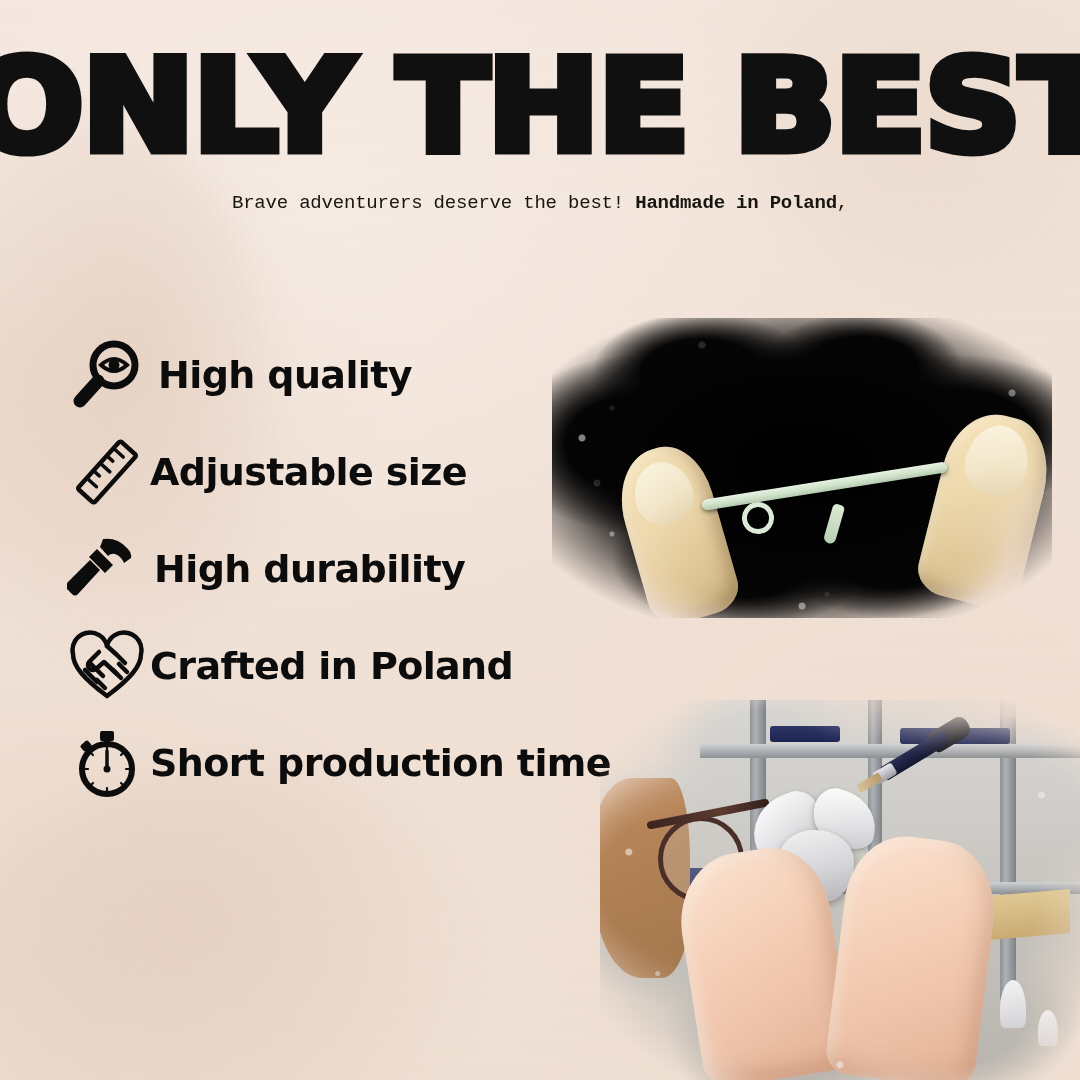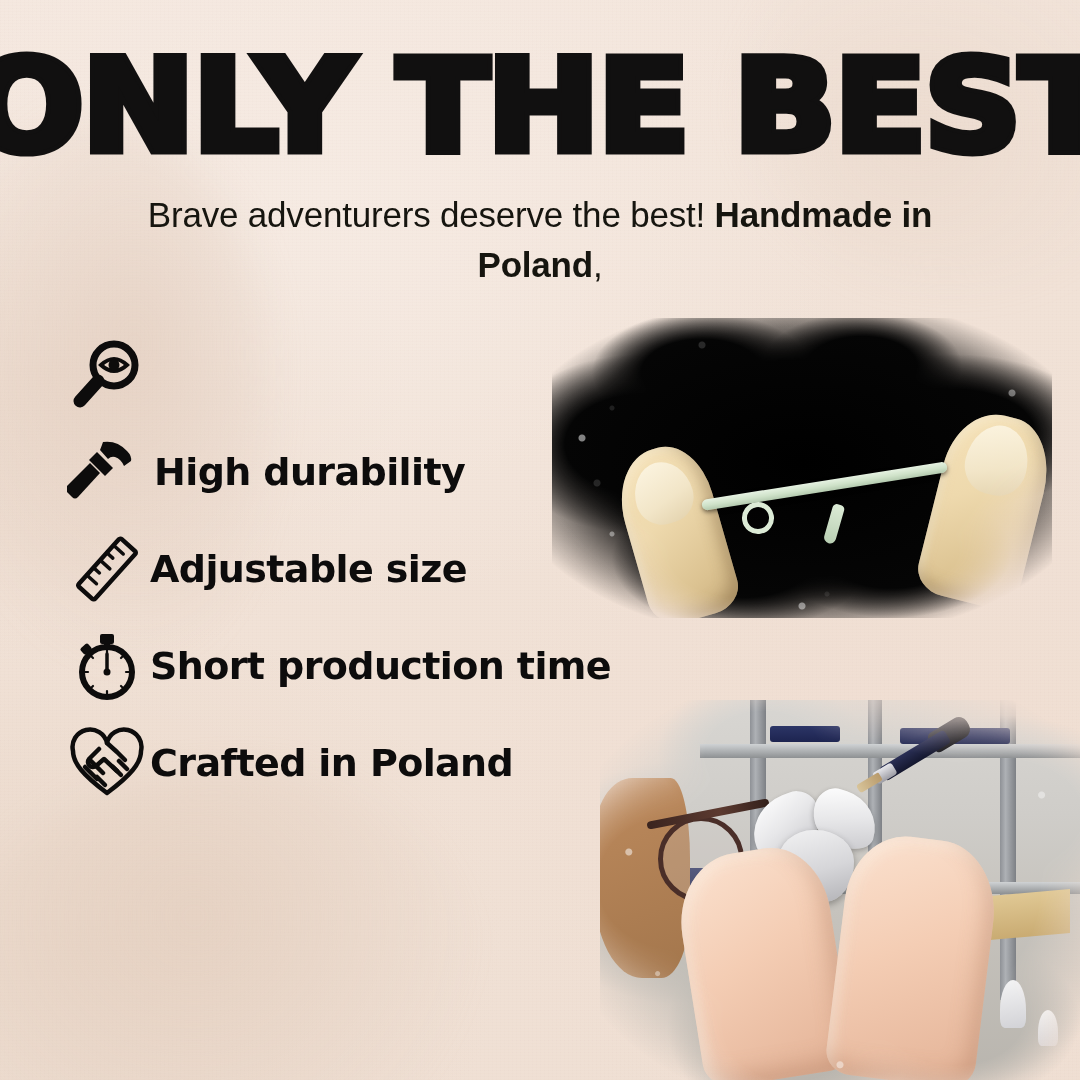--- a/index.html
+++ b/index.html
@@ -85,22 +85,22 @@
     -webkit-text-stroke: 9px #111010;
     paint-order: stroke fill;
   }
 
   
   #subtitle {
     position: absolute;
     left: 90px; top: 190px;
     width: 900px;
     text-align: center;
-    font-family: Liberation Sans, sans-serif;
-    font-size: 35px;
+    font-family: Liberation Mono, monospace;
+    font-size: 19px;
     line-height: 1.42;
     color: #16150f;
     letter-spacing: -0.2px;
   }
   #subtitle b { font-weight: 700; }
 
   
   #features {
     position: absolute;
     left: 64px; top: 326px;
@@ -433,53 +433,72 @@
       <span class="feature-icon">
         <svg width="72" height="72" viewBox="0 0 72 72">
           <g fill="none" stroke="#0d0c0c" stroke-width="7">
             <circle cx="43" cy="26" r="21"></circle>
             <line x1="27" y1="42" x2="9" y2="62" stroke-width="13" stroke-linecap="round"></line>
           </g>
           <path d="M30 26 q13 -12 26 0 q-13 12 -26 0 z" fill="none" stroke="#0d0c0c" stroke-width="4"></path>
           <circle cx="43" cy="26" r="5.5" fill="#0d0c0c"></circle>
         </svg>
       </span>
-    </div>
-
-    <div class="feature-row row-1">
-      <span class="feature-icon">
-        <svg width="72" height="72" viewBox="0 0 72 72">
-          <g fill="#0d0c0c">
-            <path d="M36 6 q14 -2 24 9 q5 5 4 10 l-7 5 q-3 -7 -9 -9 q-4 -1 -7 2 l-8 -9 q2 -5 3 -8 z"></path>
-            <path d="M30 16 l16 16 l-8 8 l-16 -16 z"></path>
-            <path d="M23 27 l10 10 l-22 24 q-3 3 -6 0 l-5 -5 q-3 -3 0 -6 z"></path>
-          </g>
-        </svg>
-      </span>
-      <span class="feature-label">High durability</span>
+      <span class="feature-label">High quality</span>
     </div>
 
     <div class="feature-row row-2">
       <span class="feature-icon">
         <svg width="72" height="72" viewBox="0 0 72 72">
           <g transform="rotate(42 36 36)">
             <rect x="25" y="4" width="22" height="64" rx="2" fill="none" stroke="#0d0c0c" stroke-width="4.5"></rect>
             <g stroke="#0d0c0c" stroke-width="3.5" stroke-linecap="round">
               <line x1="25" y1="14" x2="38" y2="14"></line>
               <line x1="25" y1="24" x2="33" y2="24"></line>
               <line x1="25" y1="34" x2="38" y2="34"></line>
               <line x1="25" y1="44" x2="33" y2="44"></line>
               <line x1="25" y1="54" x2="38" y2="54"></line>
             </g>
           </g>
         </svg>
       </span>
       <span class="feature-label">Adjustable size</span>
     </div>
 
+    <div class="feature-row row-1">
+      <span class="feature-icon">
+        <svg width="72" height="72" viewBox="0 0 72 72">
+          <g fill="#0d0c0c">
+            <path d="M36 6 q14 -2 24 9 q5 5 4 10 l-7 5 q-3 -7 -9 -9 q-4 -1 -7 2 l-8 -9 q2 -5 3 -8 z"></path>
+            <path d="M30 16 l16 16 l-8 8 l-16 -16 z"></path>
+            <path d="M23 27 l10 10 l-22 24 q-3 3 -6 0 l-5 -5 q-3 -3 0 -6 z"></path>
+          </g>
+        </svg>
+      </span>
+      <span class="feature-label">High durability</span>
+    </div>
+
+
+    <div class="feature-row row-5">
+      <span class="feature-icon">
+        <svg width="76" height="72" viewBox="0 0 76 72">
+          <g fill="none" stroke="#0d0c0c" stroke-width="4.5" stroke-linejoin="round" stroke-linecap="round">
+            <path d="M38 66 C 14 48, 4 36, 4 24 A 16 16 0 0 1 38 16 A 16 16 0 0 1 72 24 C 72 36, 62 48, 38 66 Z"></path>
+            <path d="M30 22 l-10 10 a5 5 0 0 0 7 7 l8 -7 l13 12"></path>
+            <path d="M38 16 l10 9 l8 8"></path>
+            <path d="M16 40 l12 12"></path>
+            <path d="M22 34 l12 12"></path>
+            <path d="M28 50 l8 8"></path>
+            <path d="M50 34 l8 8"></path>
+            <path d="M44 40 l8 8"></path>
+          </g>
+        </svg>
+      </span>
+      <span class="feature-label">Crafted in Poland</span>
+    </div>
 
     <div class="feature-row row-4">
       <span class="feature-icon">
         <svg width="72" height="72" viewBox="0 0 72 72">
           <circle cx="36" cy="42" r="25" fill="none" stroke="#0d0c0c" stroke-width="6"></circle>
           <rect x="29" y="4" width="14" height="10" rx="2" fill="#0d0c0c"></rect>
           <rect x="33" y="12" width="6" height="7" fill="#0d0c0c"></rect>
           <rect x="10" y="15" width="10" height="8" rx="2" fill="#0d0c0c" transform="rotate(-42 15 19)"></rect>
           <line x1="36" y1="42" x2="36" y2="24" stroke="#0d0c0c" stroke-width="3.5" stroke-linecap="round"></line>
           <circle cx="36" cy="42" r="3.5" fill="#0d0c0c"></circle>
@@ -489,38 +508,20 @@
             <line x1="36" y1="61" x2="36" y2="64"></line>
             <line x1="14" y1="42" x2="17" y2="42"></line>
             <line x1="50" y1="28" x2="52" y2="26"></line>
             <line x1="50" y1="56" x2="52" y2="58"></line>
             <line x1="22" y1="56" x2="20" y2="58"></line>
             <line x1="22" y1="28" x2="20" y2="26"></line>
           </g>
         </svg>
       </span>
       <span class="feature-label">Short production time</span>
-    </div>
-
-    <div class="feature-row row-5">
-      <span class="feature-icon">
-        <svg width="76" height="72" viewBox="0 0 76 72">
-          <g fill="none" stroke="#0d0c0c" stroke-width="4.5" stroke-linejoin="round" stroke-linecap="round">
-            <path d="M38 66 C 14 48, 4 36, 4 24 A 16 16 0 0 1 38 16 A 16 16 0 0 1 72 24 C 72 36, 62 48, 38 66 Z"></path>
-            <path d="M30 22 l-10 10 a5 5 0 0 0 7 7 l8 -7 l13 12"></path>
-            <path d="M38 16 l10 9 l8 8"></path>
-            <path d="M16 40 l12 12"></path>
-            <path d="M22 34 l12 12"></path>
-            <path d="M28 50 l8 8"></path>
-            <path d="M50 34 l8 8"></path>
-            <path d="M44 40 l8 8"></path>
-          </g>
-        </svg>
-      </span>
-      <span class="feature-label">Crafted in Poland</span>
     </div>
 
   </div>
 
   <div class="photo" id="photo-top">
     <div class="inner">
       <div class="speck"></div>
       <div class="finger" id="finger-left">
         <div class="nail"></div>
       </div>

